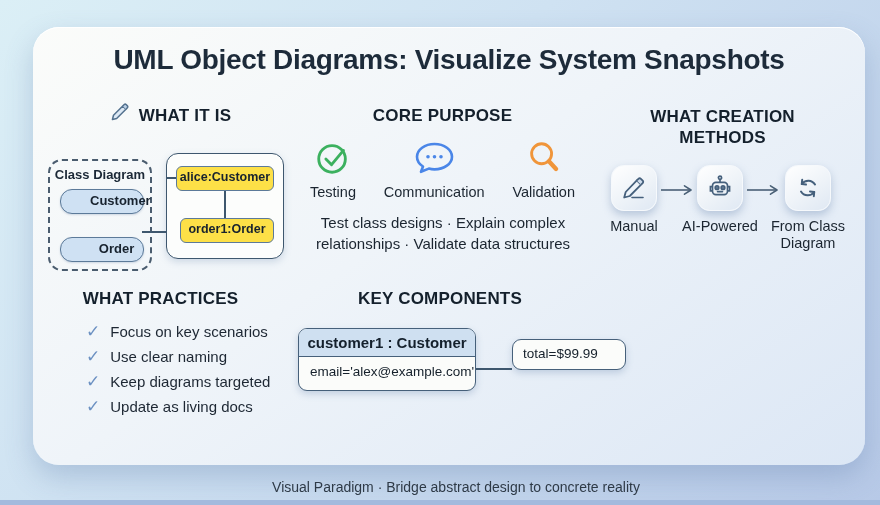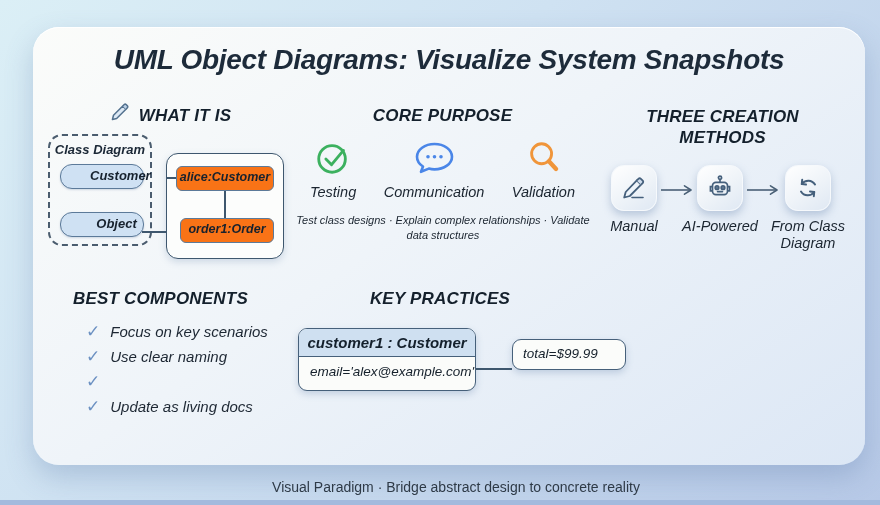--- a/index.html
+++ b/index.html
@@ -8,48 +8,47 @@
     font-family:"Liberation Sans","DejaVu Sans",sans-serif;
     position:relative; overflow:hidden;
     background:linear-gradient(135deg,#dbeff6 0%,#cfe2f2 40%,#b7c9e7 100%);
   }
   .abs { position:absolute; }
   .card {
     position:absolute; left:33px; top:27px; width:832px; height:438px;
     border-radius:26px;
     background:linear-gradient(145deg,#fbfcfa 0%,#eff4f9 45%,#dce7f5 100%);
     box-shadow:0 12px 28px rgba(90,120,165,.30), inset 0 1px 0 #ffffff;
-    font-style:italic;
   }
   .title { left:0; top:17px; width:100%; text-align:center;
     font-size:28px; font-weight:800; color:#1d2b3a; letter-spacing:-.3px; }
   .sec-head { font-size:17px; font-weight:800; color:#14202c; text-align:center; letter-spacing:.2px; }
 
   
   .wii-head { left:20px; top:74px; width:235px; display:flex; align-items:flex-end; justify-content:center; gap:8px; }
-  .dashed-box { left:15px; top:107px; width:104px; height:112px;
+  .dashed-box { left:15px; top:132px; width:104px; height:112px;
     border:2px dashed #4a5c6e; border-radius:14px; }
   .cd-label { left:0; top:6px; width:100%; text-align:center; font-size:13px; font-weight:600; color:#1b2836; }
   .class-box { background:#cfe1f3; border:1.5px solid #5c7a99; border-radius:12px;
     text-align:center; font-size:13px; font-weight:600; color:#17222e; line-height:22px; height:25px;
     box-shadow:0 1px 2px rgba(90,120,160,.25);padding-left:29px; }
   .obj-container { left:133px; top:126px; width:118px; height:106px;
     border:1.8px solid #3e576e; border-radius:12px; background:#fcfdfc;
     box-shadow:0 3px 7px rgba(100,130,170,.25); }
-  .obj-box { background:#f97316; border:1.5px solid #5c7a99; border-radius:6px;
+  .obj-box { background:#fde047; border:1.5px solid #5c7a99; border-radius:6px;
     text-align:center; font-size:12.5px; font-weight:600; color:#17222e; line-height:21px; height:25px; }
   .conn { background:#3e576e; }
 
   
   .cp-head { left:272px; top:79px; width:275px; }
   .cp-icons { left:277px; top:112px; width:265px; display:flex; justify-content:space-between;align-items:flex-end; }
   .cp-item { display:flex; flex-direction:column; align-items:center; }
   .cp-label { margin-top:3px; font-size:14.5px; font-weight:500; color:#1b2530; }
   .cp-desc { left:260px; top:186px; width:300px; text-align:center;
-    font-size:11px; line-height:1.38; color:#1b2530; }
+    font-size:15px; line-height:1.38; color:#1b2530; }
 
   
   .cm-head { left:602px; top:79px; width:175px; line-height:1.25; }
   .cm-col { top:138px; width:92px; text-align:center; }
   .tile { width:46px; height:46px; margin:0 auto; border-radius:13px;
     background:linear-gradient(145deg,#ffffff 0%,#eef3f8 55%,#dfe8f3 100%);
     border:1px solid #f6f9fc;
     box-shadow:0 4px 9px rgba(100,130,170,.38);
     display:flex; align-items:center; justify-content:center; }
   .cm-label { margin-top:7px; font-size:14.5px; font-weight:500; color:#1b2530; line-height:1.2; }
@@ -91,21 +90,21 @@
         <path d="M14.6 5.8l3.6 3.6L7.6 19.9l-4.8 1.3 1.2-4.9z" fill="#dde9f5" stroke="#53718e" stroke-width="1.7" stroke-linejoin="round"></path>
         <path d="M14.6 5.8l1.7-1.7c.6-.6 1.5-.6 2.1 0l1.5 1.5c.6.6.6 1.5 0 2.1l-1.7 1.7" fill="#bcd1e7" stroke="#53718e" stroke-width="1.7" stroke-linejoin="round"></path>
       </svg>
     </span>
     <span class="sec-head">WHAT IT IS</span>
   </div>
 
   <div class="abs dashed-box">
     <div class="abs cd-label">Class Diagram</div>
     <div class="abs class-box" style="left:10px;top:28px;width:84px;">Customer</div>
-    <div class="abs class-box" style="left:10px;top:76px;width:84px;">Object</div>
+    <div class="abs class-box" style="left:10px;top:76px;width:84px;">Order</div>
   </div>
 
   <div class="abs obj-container">
     <div class="abs conn" style="left:0;top:23px;width:9px;height:1.8px;"></div>
     <div class="abs conn" style="left:57px;top:36px;width:1.8px;height:28px;"></div>
     <div class="abs obj-box" style="left:9px;top:12px;width:98px;">alice:Customer</div>
     <div class="abs obj-box" style="left:13px;top:64px;width:94px;">order1:Order</div>
   </div>
   <div class="abs conn" style="left:109px;top:204px;width:24px;height:1.8px;"></div>
 
@@ -136,21 +135,21 @@
         <svg width="37" height="38" viewBox="0 0 38 40">
           <circle cx="17" cy="15.5" r="10.5" fill="none" stroke="#f0953a" stroke-width="3"></circle>
           <path d="M24.7 23.5l7.5 8" stroke="#f0953a" stroke-width="4.6" stroke-linecap="round"></path>
         </svg>
       </span>
       <span class="cp-label">Validation</span>
     </div>
   </div>
   <div class="abs cp-desc">Test class designs · Explain complex relationships · Validate data structures</div>
 
-  <div class="abs sec-head cm-head">THREE CREATION METHODS</div>
+  <div class="abs sec-head cm-head">WHAT CREATION METHODS</div>
 
   <div class="abs cm-col" style="left:555px;">
     <div class="tile">
       <svg width="28" height="28" viewBox="0 0 28 28">
         <path d="M16.8 6.4l4.3 4.3L9.8 22 4.2 23.5 5.7 18z" fill="#eef4fa" stroke="#45607c" stroke-width="1.8" stroke-linejoin="round"></path>
         <path d="M16.8 6.4l1.6-1.6c.7-.7 1.8-.7 2.5 0l1.8 1.8c.7.7.7 1.8 0 2.5l-1.6 1.6" fill="#cfdded" stroke="#45607c" stroke-width="1.8" stroke-linejoin="round"></path>
         <path d="M12 23.5h11" stroke="#45607c" stroke-width="1.6" stroke-linecap="round"></path>
       </svg>
     </div>
     <div class="cm-label">Manual</div>
@@ -192,40 +191,41 @@
       <svg width="28" height="28" viewBox="0 0 28 28" fill="none" stroke="#45607c" stroke-width="2" stroke-linecap="round" stroke-linejoin="round">
         <path d="M21 10.5C18 5.5 11 5.5 7.8 10"></path>
         <path d="M7.8 10l.4-4.2M7.8 10l4.2.6"></path>
         <path d="M7 17.5c3 5 10 5 13.2 .5"></path>
         <path d="M20.2 18l-.4 4.2M20.2 18l-4.2-.6"></path>
       </svg>
     </div>
     <div class="cm-label">From Class Diagram</div>
   </div>
 
-  <div class="abs sec-head bp-head">BEST COMPONENTS</div>
+  <div class="abs sec-head bp-head">WHAT PRACTICES</div>
   <div class="abs bp-list">
     <div class="bp-item">
       <span class="bp-check">✓</span>
       <span class="bp-text">Focus on key scenarios</span>
     </div>
     <div class="bp-item">
       <span class="bp-check">✓</span>
       <span class="bp-text">Use clear naming</span>
     </div>
     <div class="bp-item">
       <span class="bp-check">✓</span>
+      <span class="bp-text">Keep diagrams targeted</span>
     </div>
     <div class="bp-item">
       <span class="bp-check">✓</span>
       <span class="bp-text">Update as living docs</span>
     </div>
   </div>
 
-  <div class="abs sec-head kc-head">KEY PRACTICES</div>
+  <div class="abs sec-head kc-head">KEY COMPONENTS</div>
 
   <div class="abs uml-box cust-box">
     <div class="uml-head">customer1 : Customer</div>
     <div class="uml-body">
       <div>email='alex@example.com'</div>
     </div>
   </div>
 
   <div class="abs conn" style="left:443px;top:341px;width:36px;height:1.8px;"></div>
 

